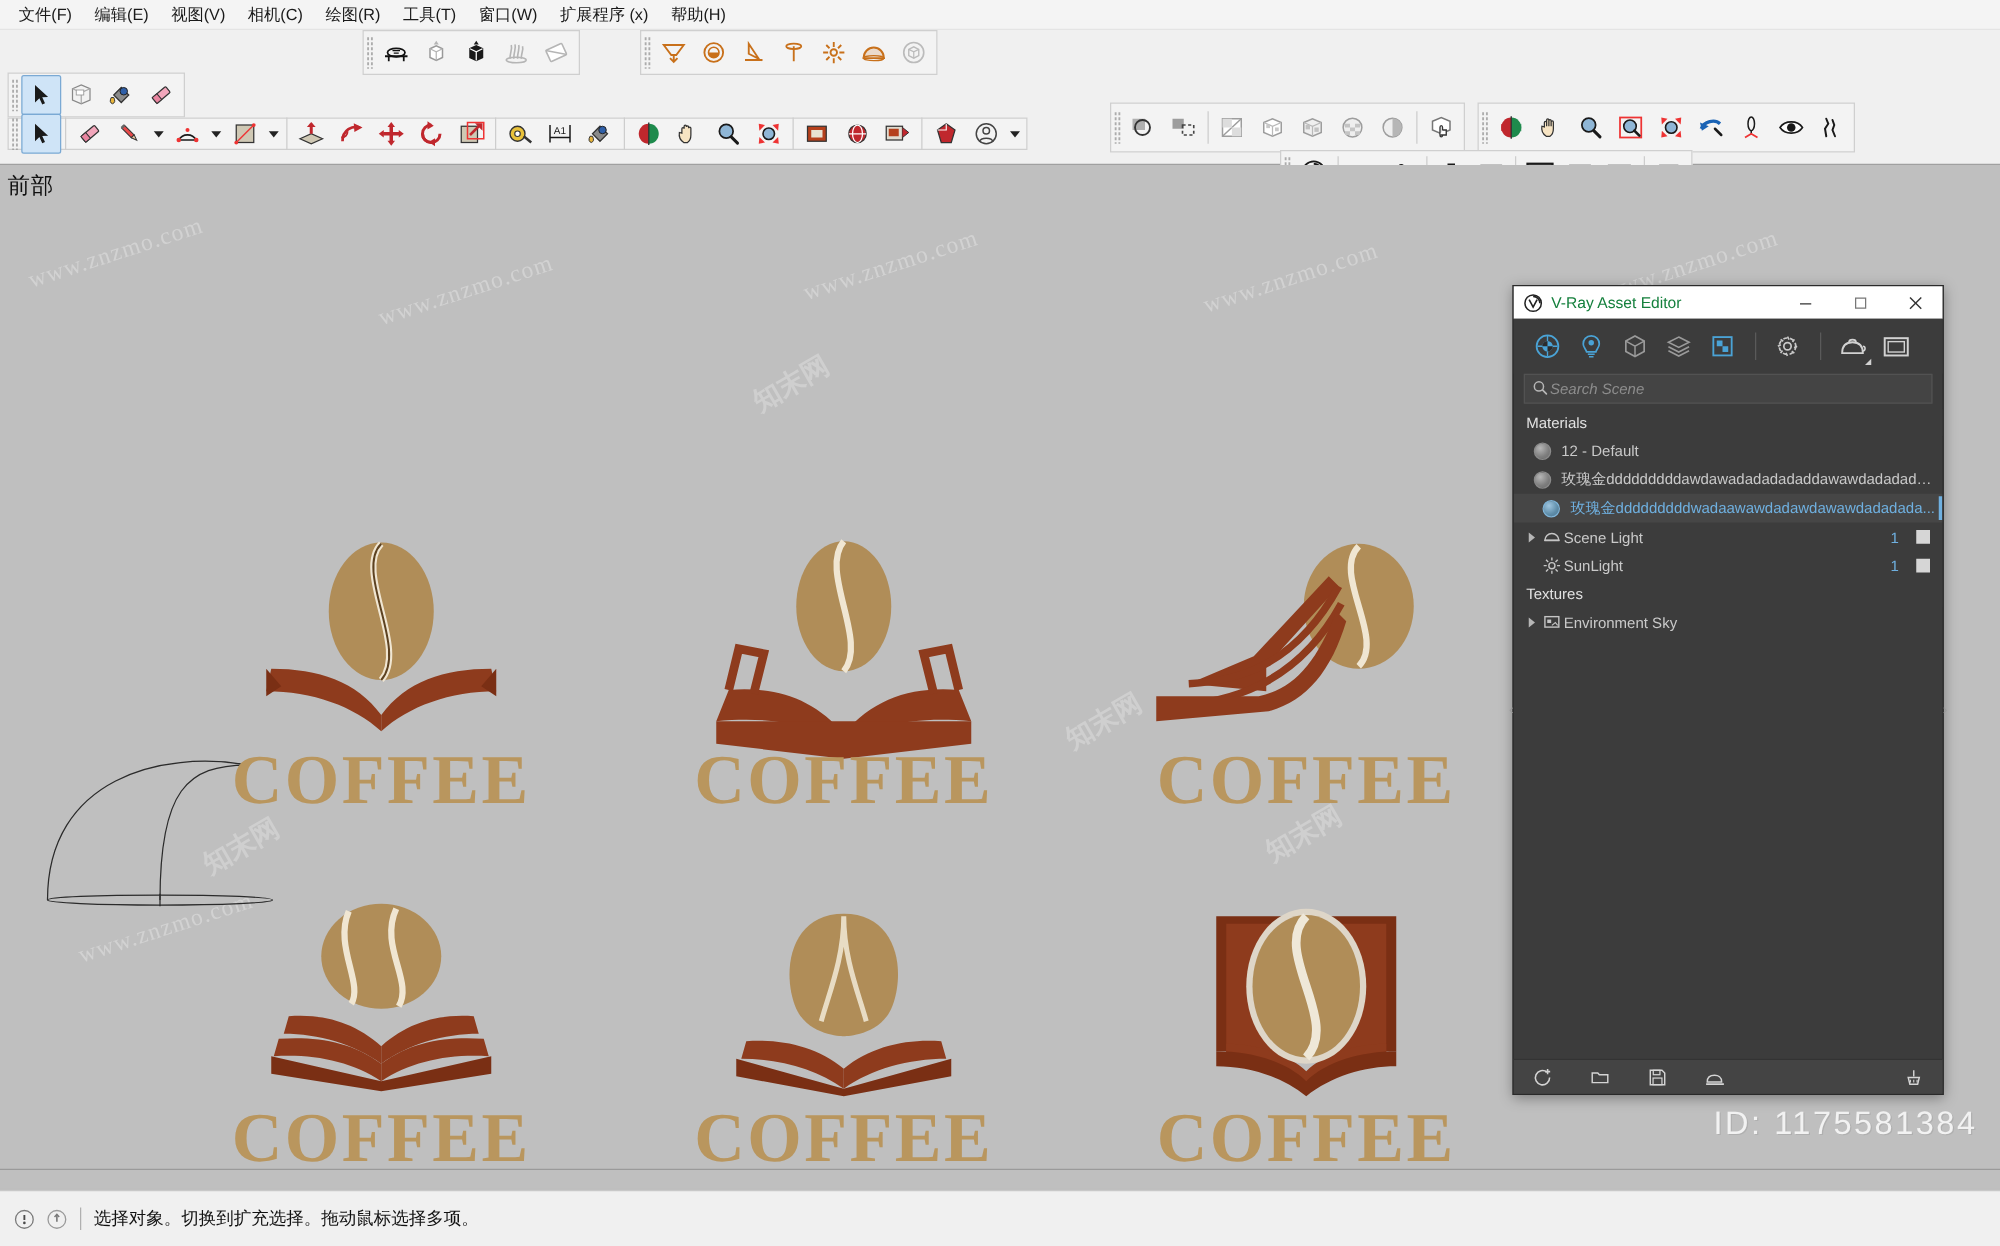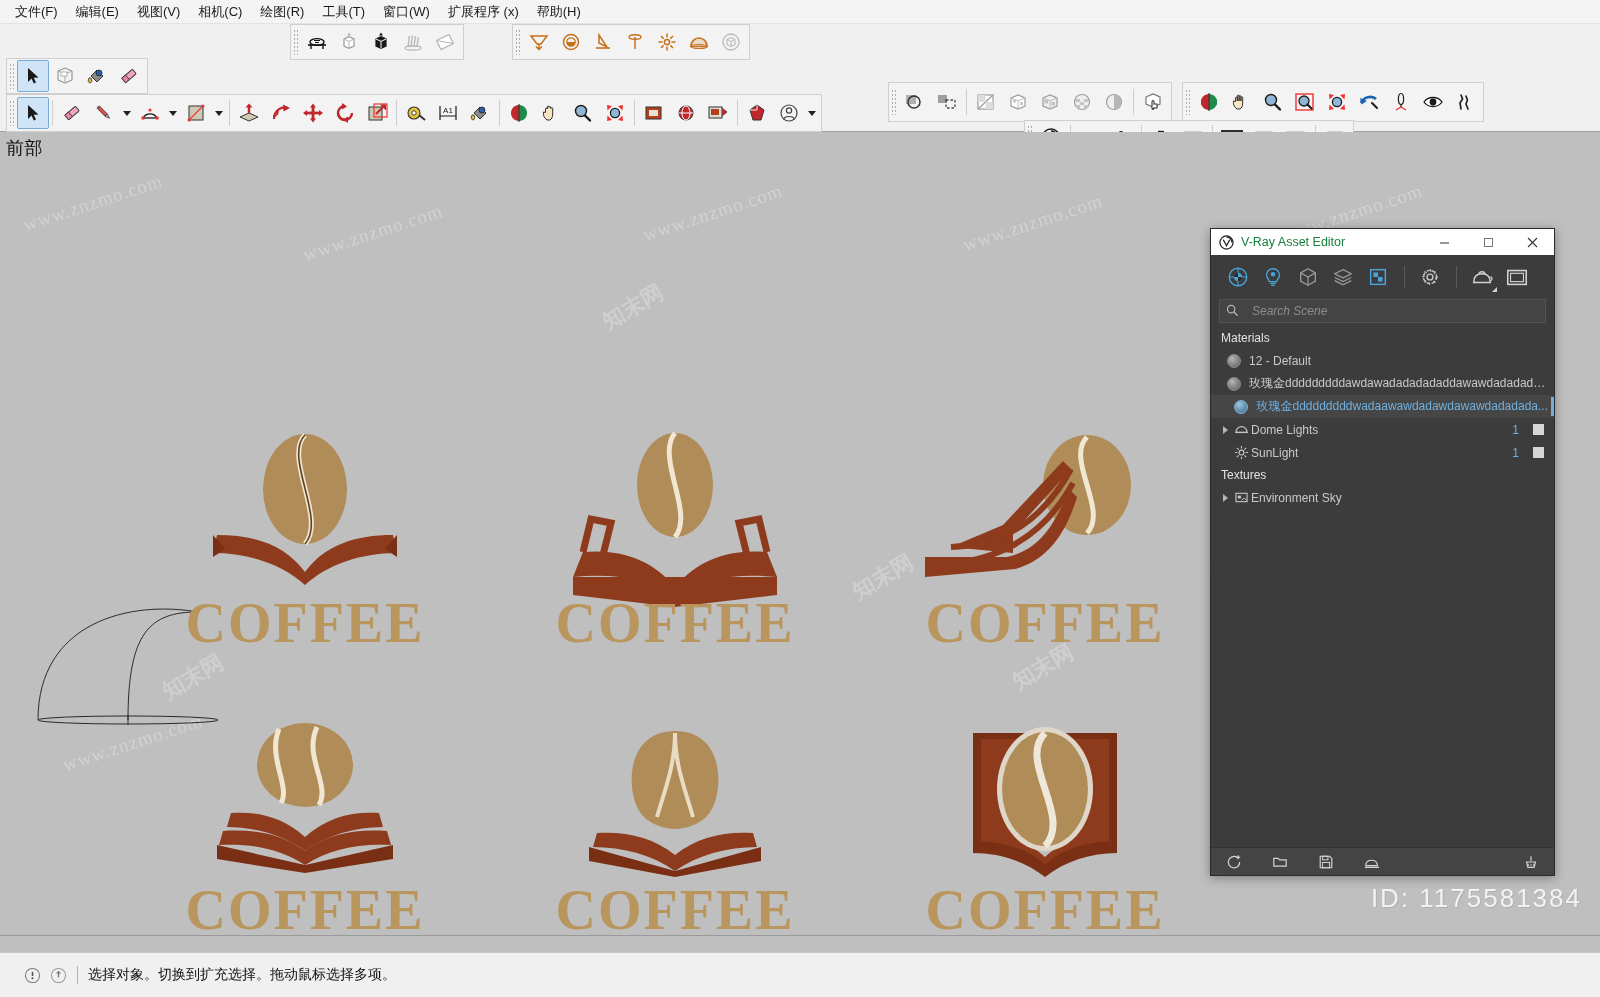--- a/index.html
+++ b/index.html
@@ -122,21 +122,21 @@
     justify-content: center; cursor: default; margin-right: 1px;
   }
   .vsep { width: 1px; height: 22px; background: #5a5a5a; margin: 0 8px; }
 
   .vray-search {
     height: 24px; margin: 0 8px; background: #444; border: 1px solid #525252;
     display: flex; align-items: center; padding: 0 6px; flex: 0 0 auto;
   }
   .vray-search input {
     background: transparent; border: none; outline: none; color: #bbb;
-    font-size: 12px; font-style: italic; width: 100%; margin-left: 14px;
+    font-size: 12px; font-style: italic; width: 100%; margin-left: 2px;
     font-family: "Liberation Sans", sans-serif;
   }
   .vray-search input::placeholder { color: #8d8d8d; font-style: italic; }
 
   .vray-list { flex: 1 1 auto; overflow: hidden; padding-top: 4px; }
   .sec-head {
     padding: 4px 0 4px 10px; color: #e2e2e2; font-size: 12px;
     background: #3c3c3c;
   }
   .asset-row {
@@ -194,21 +194,21 @@
   .fbtn.right { margin-left: auto; }
   .side-arrow {
     position: absolute; width: 10px; height: 14px; top: 332px;
     display: flex; align-items: center; justify-content: center;
     color: #9a9a9a; font-size: 11px;
   }
 
   
   .statusbar {
     position: absolute; bottom: 0; left: 0; width: 1600px; height: 45px;
-    background: #f0f0f0; border-top: 1px solid #c8c8c8; padding-left: 13px;
+    background: #f0f0f0; border-top: 1px solid #c8c8c8;
   }
   .statustrack {
     position: absolute; top: -18px; left: 0; width: 1600px; height: 16px;
     background: #bfbfbf; border-top: 1px solid #9a9a9a;
   }
   .statusrow {
     display: flex; align-items: center; height: 100%; padding-left: 8px;
     font-size: 14px; color: #111;
   }
   .sicon {
@@ -483,21 +483,21 @@
         </svg>
       </div>
       <div class="tbtn">
         <svg width="24" height="22" viewBox="0 0 24 22">
           <path d="M8 4 L9.6 8 L7 12 L8 18" fill="none" stroke="#1a1a1a" stroke-width="1.6" stroke-linecap="round"></path>
           <path d="M13 5 L14.4 9 L13 13 L15 18" fill="none" stroke="#1a1a1a" stroke-width="1.6" stroke-linecap="round"></path>
         </svg>
       </div>
     </div>
 
-    <div class="tbgroup" style="left:6px; top:70px; height:38px;">
+    <div class="tbgroup" style="left:6px; top:70px; height:26px;">
       <div class="grip"></div>
       <div class="tbtn active">
         <svg width="20" height="20" viewBox="0 0 20 20">
             <path d="M5 2 L5 16 L8.5 12.5 L10.8 17.5 L13 16.5 L10.8 11.8 L15.5 11.5 Z" fill="#1a1a1a"></path>
           </svg>
       </div>
       <div class="tbsep"></div>
       <div class="tbtn">
         <svg width="22" height="22" viewBox="0 0 22 22">
           <g transform="rotate(-40 11 11)">
@@ -976,21 +976,21 @@
 
 
         <div class="light-row">
           <span class="tri"></span>
           <span class="licon">
             <svg width="15" height="13" viewBox="0 0 16 14">
               <path d="M2 10 A6 6 0 0 1 14 10 Z" fill="none" stroke="#c5c5c5" stroke-width="1.3"></path>
               <path d="M1.5 10.2 L14.5 10.2" stroke="#c5c5c5" stroke-width="1.3"></path>
             </svg>
           </span>
-          <span class="lname">Dome Lights</span>
+          <span class="lname">Scene Light</span>
           <span class="lcount">1</span>
           <span class="lbox"></span>
         </div>
 
         <div class="light-row">
           <span class="tri empty"></span>
           <span class="licon">
             <svg width="15" height="15" viewBox="0 0 16 16">
               <circle cx="8" cy="8" r="2.6" fill="none" stroke="#c5c5c5" stroke-width="1.2"></circle>
               <g stroke="#c5c5c5" stroke-width="1.2">

